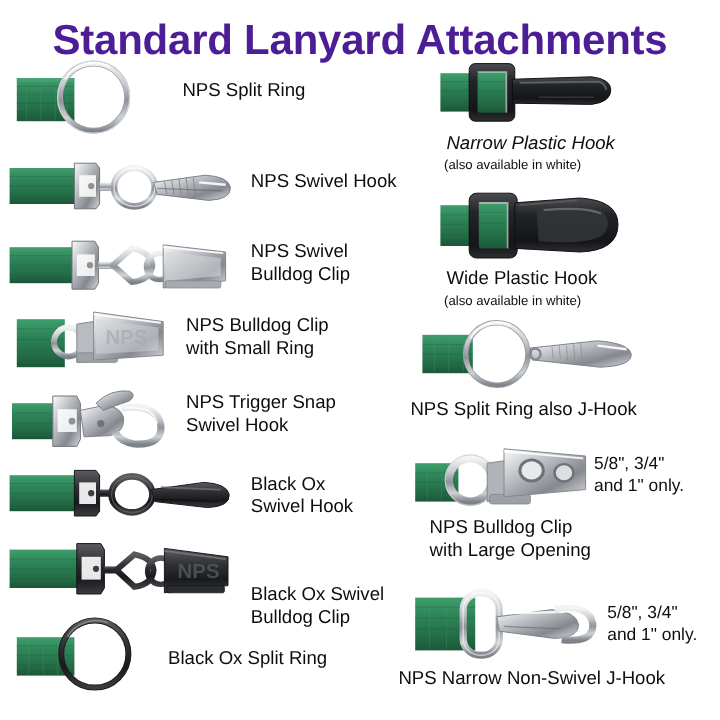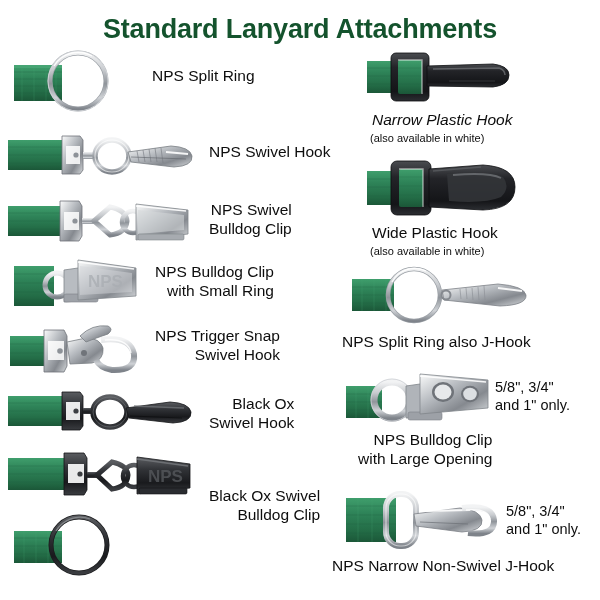--- a/index.html
+++ b/index.html
@@ -20,41 +20,40 @@
     width: 600px;
     height: 600px;
     background: #ffffff;
   }
   .title {
     position: absolute;
     left: 0;
     top: 14px;
     width: 600px;
     text-align: center;
-    font-size: 27px;
+    font-size: 35px;
     font-weight: bold;
     letter-spacing: -0.2px;
-    color: #14532d;
+    color: #4c1d95;
     font-family: "Liberation Sans", sans-serif;
   }
   .item {
     position: absolute;
   }
   .art {
     position: absolute;
     display: block;
   }
   .label {
     position: absolute;
     font-size: 15.5px;
     line-height: 19px;
     color: #0d0d0d;
     white-space: pre-line;
     font-family: "Liberation Sans", sans-serif;
-    text-align: right;
   }
   .label.sub {
     font-size: 11px;
   }
   .note {
     position: absolute;
     font-size: 14.5px;
     line-height: 18px;
     color: #0d0d0d;
     white-space: pre-line;
@@ -291,20 +290,21 @@
       </g>
       <g stroke="#46a071" stroke-width="0.5" opacity="0.5">
         <line x1="12" y1="23" x2="12" y2="55"></line>
           <line x1="24" y1="23" x2="24" y2="55"></line>
           <line x1="36" y1="23" x2="36" y2="55"></line>
       </g>
       <circle cx="67" cy="37" r="28" fill="none" stroke="#1a1b1d" stroke-width="5"></circle>
       <circle cx="67" cy="37" r="28" fill="none" stroke="url(#blkA)" stroke-width="3.4"></circle>
       <path d="M 44 23 A 28 28 0 0 1 78 11" fill="none" stroke="#8b8e92" stroke-width="1.3" opacity="0.85"></path>
     </svg>
+    <div class="label" style="left:140px;top:31px;">Black Ox Split Ring</div>
   </div>
 
   <div class="item" style="left:340px;top:48px;width:260px;height:100px;">
     <svg class="art" width="180" height="60" viewBox="0 0 180 60" style="left:23px;top:0;">
 
       <rect x="4" y="13" width="26" height="32" fill="url(#grnA)"></rect>
       <g stroke="#1e6040" stroke-width="0.6" opacity="0.5">
         <line x1="4" y1="20" x2="30" y2="20"></line>
           <line x1="4" y1="28" x2="30" y2="28"></line>
           <line x1="4" y1="36" x2="30" y2="36"></line>

